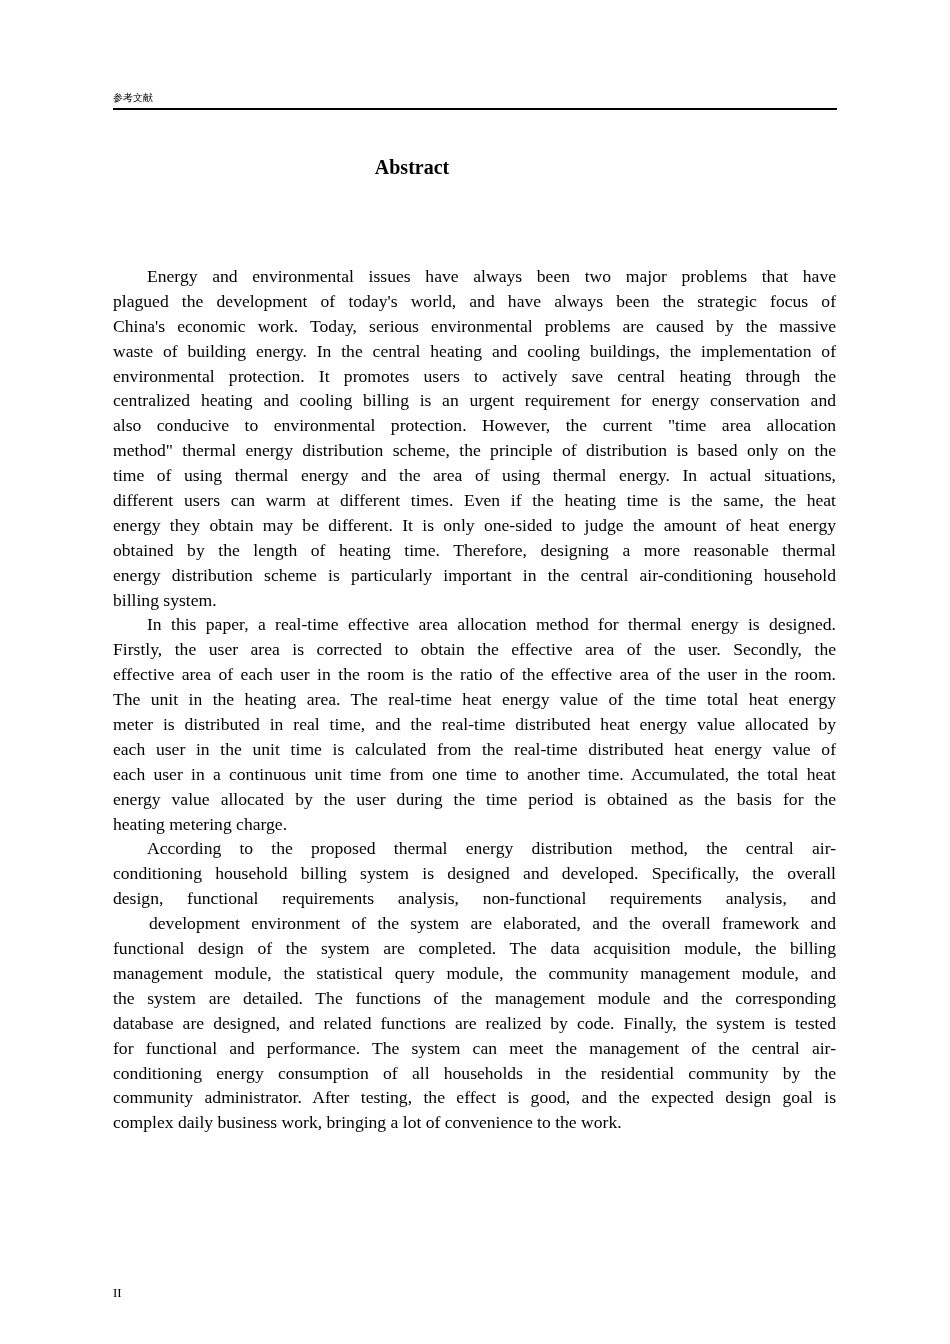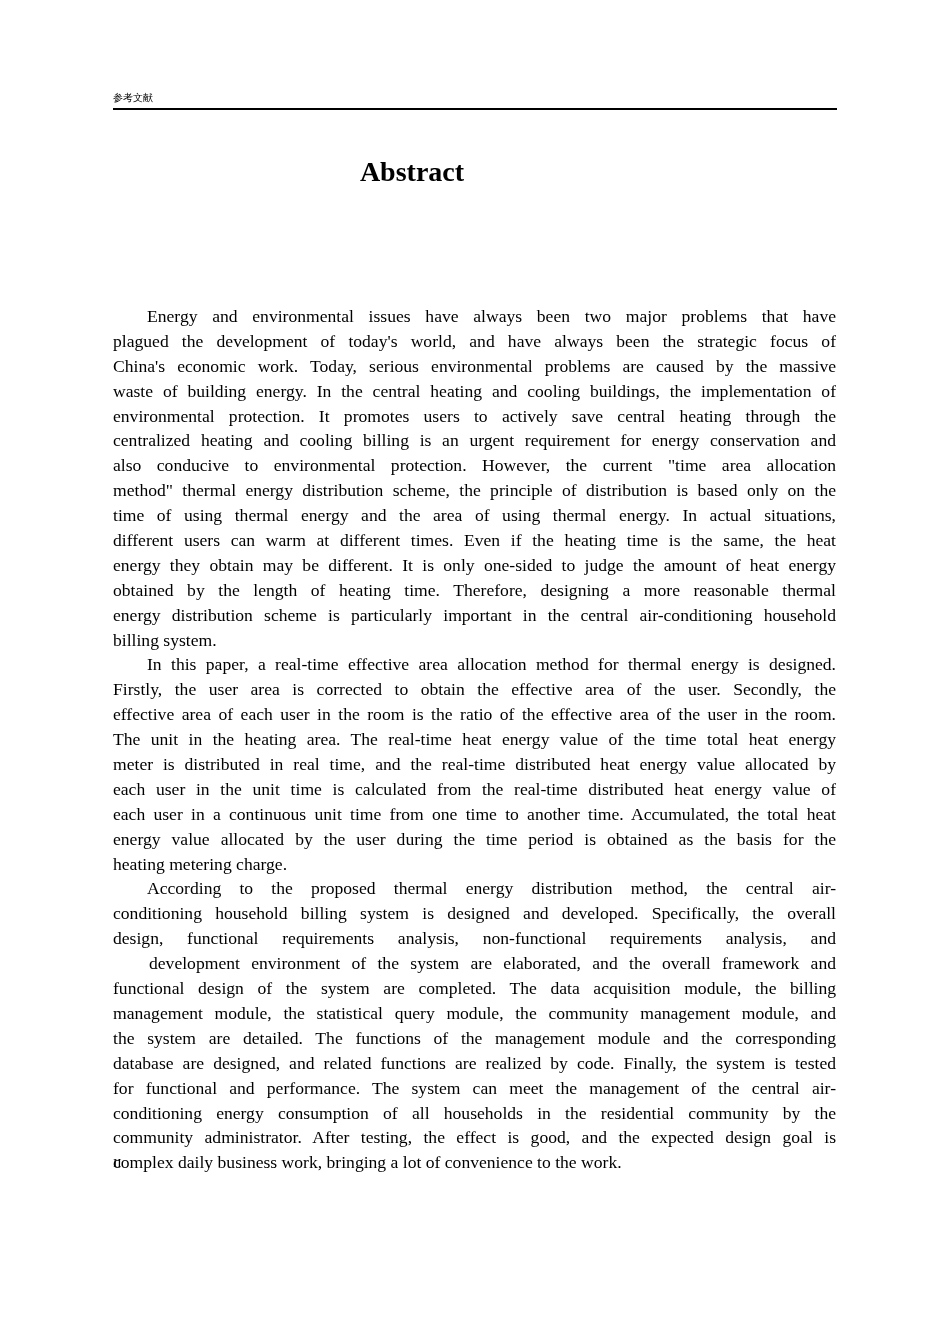--- a/index.html
+++ b/index.html
@@ -3,39 +3,39 @@
 <meta charset="utf-8">
 <style>
   html, body { margin: 0; padding: 0; background: #ffffff; }
   body { width: 950px; height: 1344px; position: relative; overflow: hidden;
          font-family: "Liberation Serif", serif; color: #000; }
   .header-text { position: absolute; left: 113px; top: 91px; font-size: 10px;
                  font-family: Liberation Sans, sans-serif; letter-spacing: 0px; }
   .header-rule { position: absolute; left: 113px; top: 108px; width: 724px; height: 0;
                  border-top: 2px solid #000; }
   .title { position: absolute; left: 0; width: 824px; top: 156px; text-align: center;
-           font-size: 28px; font-weight: bold; }
+           font-size: 20px; font-weight: bold; }
   .body { position: absolute; left: 113px; top: 264px; width: 723px; font-size: 17.6px; }
   .line { height: 24.9px; line-height: 24.9px; white-space: nowrap;
           text-align: justify; text-align-last: justify; }
   .line.last { text-align-last: left; }
   .line.indent { padding-left: 34px; }
-  .page-num { position: absolute; left: 113px; top: 1155px; font-size: 13px; }
+  .page-num { position: absolute; left: 113px; top: 1285px; font-size: 13px; }
 </style>
 </head>
 <body>
 
 <div class="header-text">参考文献</div>
 <div class="header-rule"></div>
 
 <div class="title">Abstract</div>
 
 <div class="body" id="abstract-body">
     <div>
-      <div class="line indent" style="white-space: normal; overflow: hidden; margin-top: 40px;">Energy and environmental issues have always been two major problems that have</div>
+      <div class="line indent" style="white-space: normal; overflow: hidden;">Energy and environmental issues have always been two major problems that have</div>
       <div class="line" style="white-space: normal; overflow: hidden;">plagued the development of today's world, and have always been the strategic focus of</div>
       <div class="line" style="white-space: normal; overflow: hidden;">China's economic work. Today, serious environmental problems are caused by the massive</div>
       <div class="line" style="white-space: normal; overflow: hidden;">waste of building energy. In the central heating and cooling buildings, the implementation of</div>
       <div class="line" style="white-space: normal; overflow: hidden;">environmental protection. It promotes users to actively save central heating through the</div>
       <div class="line" style="white-space: normal; overflow: hidden;">centralized heating and cooling billing is an urgent requirement for energy conservation and</div>
       <div class="line" style="white-space: normal; overflow: hidden;">also conducive to environmental protection. However, the current "time area allocation</div>
       <div class="line" style="white-space: normal; overflow: hidden;">method" thermal energy distribution scheme, the principle of distribution is based only on the</div>
       <div class="line" style="white-space: normal; overflow: hidden;">time of using thermal energy and the area of using thermal energy. In actual situations,</div>
       <div class="line" style="white-space: normal; overflow: hidden;">different users can warm at different times. Even if the heating time is the same, the heat</div>
       <div class="line" style="white-space: normal; overflow: hidden;">energy they obtain may be different. It is only one-sided to judge the amount of heat energy</div>

